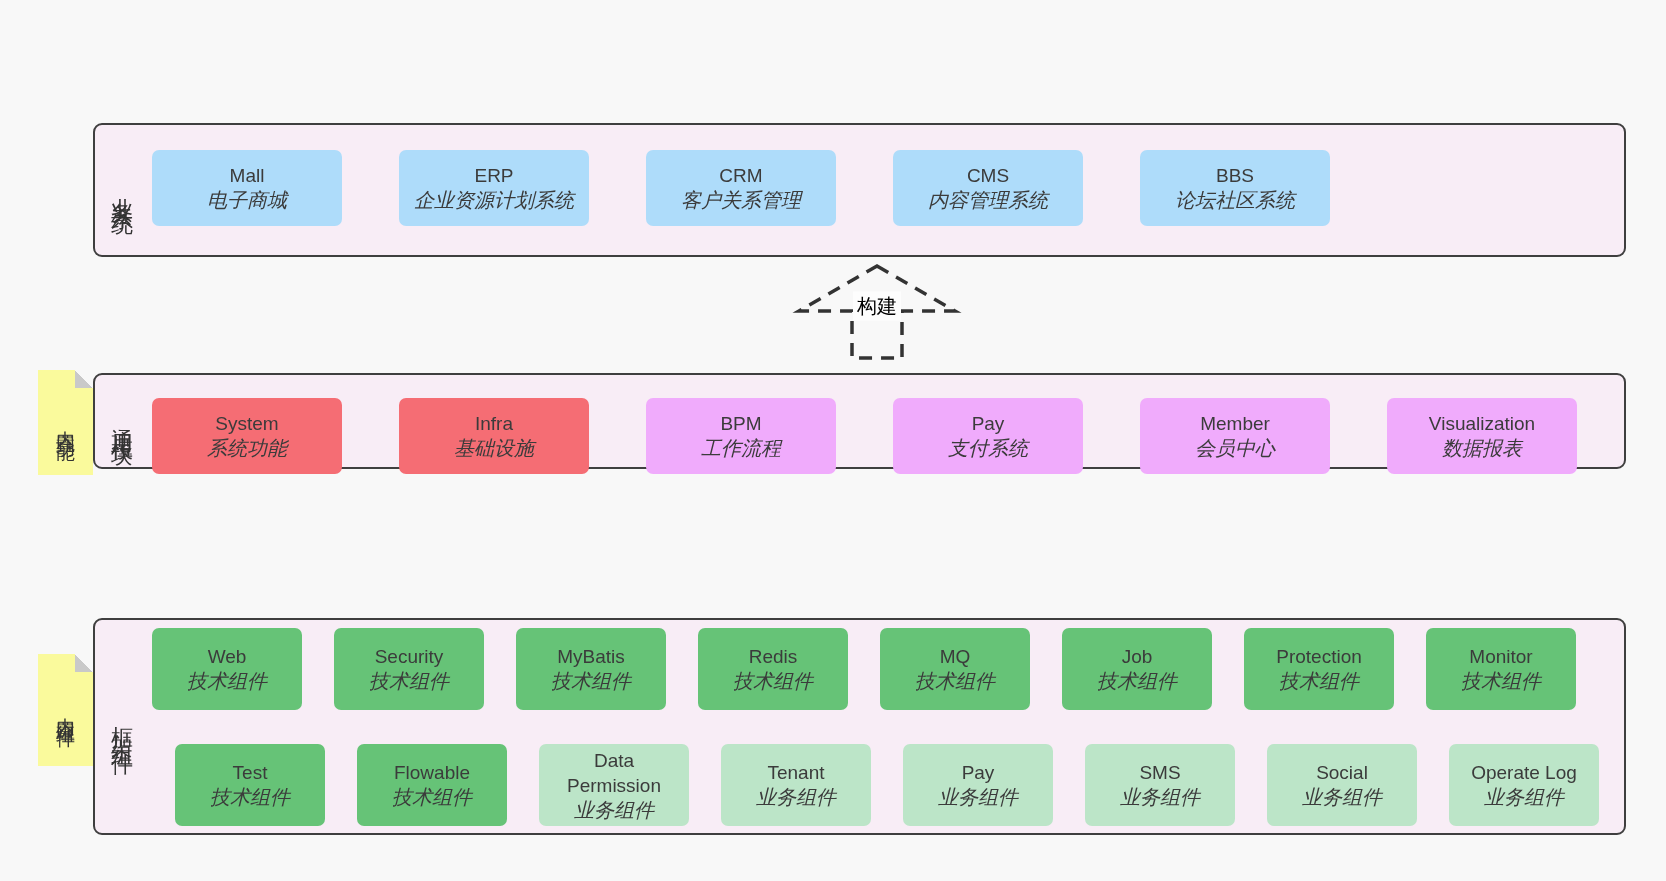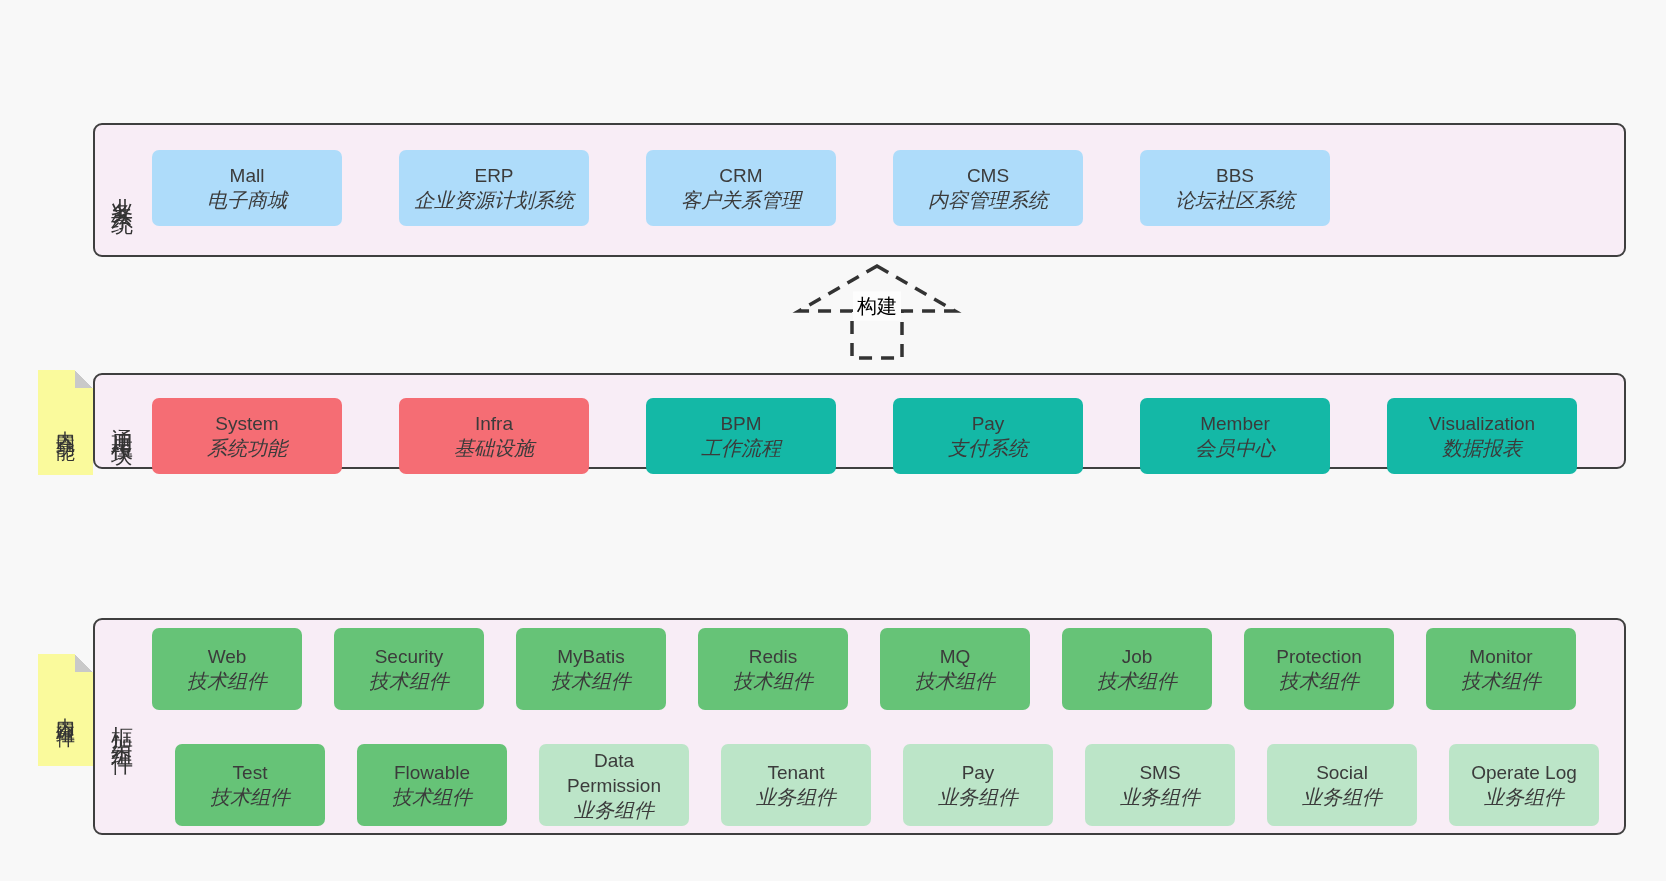--- a/index.html
+++ b/index.html
@@ -15,21 +15,21 @@
   .row-wide{left:57px;gap:57px;}
   .row-narrow{left:57px;gap:32px;}
   .box{border-radius:7px;display:flex;flex-direction:column;align-items:center;
        justify-content:center;text-align:center;box-sizing:border-box;padding:4px 10px;}
   .box-wide{width:190px;height:76px;}
   .box-narrow{width:150px;height:82px;}
   .box .t{font-size:19px;line-height:25px;}
   .box .s{font-size:20px;line-height:25px;font-style:italic;}
   .blue{background:#aedcfa;}
   .red{background:#f56d74;}
-  .pink{background:#14b8a6;}
+  .pink{background:#f0abfc;}
   .green{background:#66c377;}
   .lightgreen{background:#bce5c8;}
   .sticky{position:absolute;width:55px;background:#fafa9c;
           display:flex;align-items:center;justify-content:center;}
   .sticky-text{writing-mode:vertical-rl;text-orientation:upright;
                font-size:19px;letter-spacing:4px;color:#333;}
   .fold{position:absolute;top:0;right:0;width:18px;height:18px;
         background:linear-gradient(225deg,#f8f8f8 0%,#f8f8f8 50%,#c9c9c9 50%,#c9c9c9 100%);}
   .arrow{position:absolute;width:170px;height:100px;}
   .arrow svg{display:block;}

